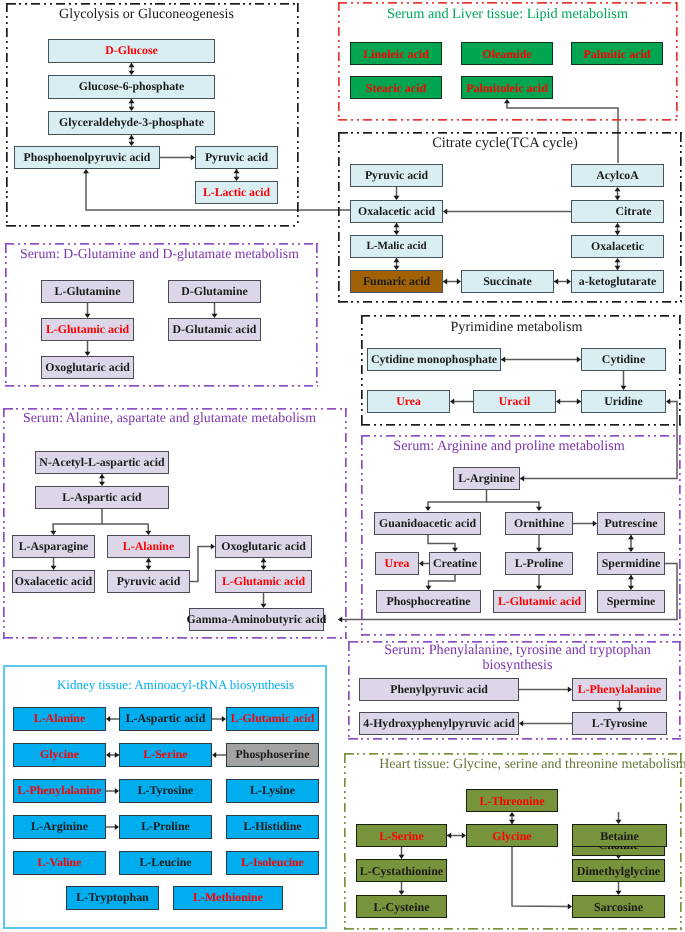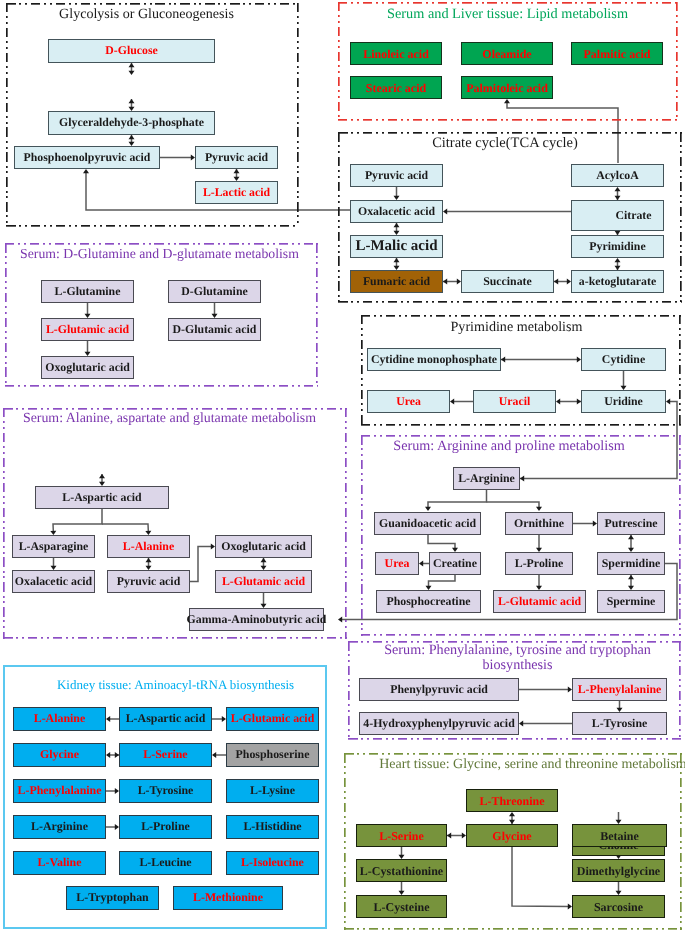--- a/index.html
+++ b/index.html
@@ -279,51 +279,53 @@
         <path d="M119,791 L114.8,794 L114.8,788 Z" fill="#1A1A1A"></path>
       </g>
       <g>
         <path d="M106,827 L115.8,827" fill="none" stroke="#5B5B5B" stroke-width="1.5"></path>
         <path d="M119,827 L114.8,830 L114.8,824 Z" fill="#1A1A1A"></path>
       </g>
     </svg>
 <div class="panel" style="left: 6px; top: 3px; width: 293px; height: 224px; border: none; background-image: repeating-linear-gradient(to right, rgb(26, 26, 26) 0px, rgb(26, 26, 26) 9.5px, transparent 9.5px, transparent 13.3px, rgb(26, 26, 26) 13.3px, rgb(26, 26, 26) 15.3px, transparent 15.3px, transparent 19.1px, rgb(26, 26, 26) 19.1px, rgb(26, 26, 26) 21.1px, transparent 21.1px, transparent 24.9px), repeating-linear-gradient(to right, rgb(26, 26, 26) 0px, rgb(26, 26, 26) 9.5px, transparent 9.5px, transparent 13.3px, rgb(26, 26, 26) 13.3px, rgb(26, 26, 26) 15.3px, transparent 15.3px, transparent 19.1px, rgb(26, 26, 26) 19.1px, rgb(26, 26, 26) 21.1px, transparent 21.1px, transparent 24.9px), repeating-linear-gradient(rgb(26, 26, 26) 0px, rgb(26, 26, 26) 9.5px, transparent 9.5px, transparent 13.3px, rgb(26, 26, 26) 13.3px, rgb(26, 26, 26) 15.3px, transparent 15.3px, transparent 19.1px, rgb(26, 26, 26) 19.1px, rgb(26, 26, 26) 21.1px, transparent 21.1px, transparent 24.9px), repeating-linear-gradient(rgb(26, 26, 26) 0px, rgb(26, 26, 26) 9.5px, transparent 9.5px, transparent 13.3px, rgb(26, 26, 26) 13.3px, rgb(26, 26, 26) 15.3px, transparent 15.3px, transparent 19.1px, rgb(26, 26, 26) 19.1px, rgb(26, 26, 26) 21.1px, transparent 21.1px, transparent 24.9px); background-size: 100% 1.7px, 100% 1.7px, 1.7px 100%, 1.7px 100%; background-position: left top, left bottom, left top, right top; background-repeat: no-repeat;"></div>
     <div class="ptitle" style="left: 6px; top: 7px; width: 281px; color: rgb(26, 26, 26); font-size: 14.05px;">Glycolysis or Gluconeogenesis</div>
     <div class="node" style="left: 48px; top: 39px; width: 167px; height: 24px; background: rgb(217, 238, 243); border: 1.4px solid rgb(68, 84, 90); color: rgb(255, 0, 0); font-size: 11.8px;">D-Glucose</div>
+    <div class="node" style="left: 48px; top: 75px; width: 167px; height: 24px; background: rgb(217, 238, 243); border: 1.4px solid rgb(68, 84, 90); color: rgb(26, 26, 26); font-size: 11.8px;">Glucose-6-phosphate</div>
     <div class="node" style="left: 48px; top: 111px; width: 167px; height: 24px; background: rgb(217, 238, 243); border: 1.4px solid rgb(68, 84, 90); color: rgb(26, 26, 26); font-size: 11.8px;">Glyceraldehyde-3-phosphate</div>
     <div class="node" style="left: 14px; top: 146px; width: 146px; height: 23px; background: rgb(217, 238, 243); border: 1.4px solid rgb(68, 84, 90); color: rgb(26, 26, 26); font-size: 11.8px;">Phosphoenolpyruvic acid</div>
     <div class="node" style="left: 195px; top: 146px; width: 83px; height: 23px; background: rgb(217, 238, 243); border: 1.4px solid rgb(68, 84, 90); color: rgb(26, 26, 26); font-size: 11.8px;">Pyruvic acid</div>
     <div class="node" style="left: 195px; top: 181px; width: 83px; height: 23px; background: rgb(217, 238, 243); border: 1.4px solid rgb(68, 84, 90); color: rgb(255, 0, 0); font-size: 11.8px;">L-Lactic acid</div>
     <div class="panel" style="left: 338px; top: 2px; width: 340px; height: 119px; border: none; background-image: repeating-linear-gradient(to right, rgb(232, 53, 46) 0px, rgb(232, 53, 46) 9.5px, transparent 9.5px, transparent 13.3px, rgb(232, 53, 46) 13.3px, rgb(232, 53, 46) 15.3px, transparent 15.3px, transparent 19.1px, rgb(232, 53, 46) 19.1px, rgb(232, 53, 46) 21.1px, transparent 21.1px, transparent 24.9px), repeating-linear-gradient(to right, rgb(232, 53, 46) 0px, rgb(232, 53, 46) 9.5px, transparent 9.5px, transparent 13.3px, rgb(232, 53, 46) 13.3px, rgb(232, 53, 46) 15.3px, transparent 15.3px, transparent 19.1px, rgb(232, 53, 46) 19.1px, rgb(232, 53, 46) 21.1px, transparent 21.1px, transparent 24.9px), repeating-linear-gradient(rgb(232, 53, 46) 0px, rgb(232, 53, 46) 9.5px, transparent 9.5px, transparent 13.3px, rgb(232, 53, 46) 13.3px, rgb(232, 53, 46) 15.3px, transparent 15.3px, transparent 19.1px, rgb(232, 53, 46) 19.1px, rgb(232, 53, 46) 21.1px, transparent 21.1px, transparent 24.9px), repeating-linear-gradient(rgb(232, 53, 46) 0px, rgb(232, 53, 46) 9.5px, transparent 9.5px, transparent 13.3px, rgb(232, 53, 46) 13.3px, rgb(232, 53, 46) 15.3px, transparent 15.3px, transparent 19.1px, rgb(232, 53, 46) 19.1px, rgb(232, 53, 46) 21.1px, transparent 21.1px, transparent 24.9px); background-size: 100% 1.7px, 100% 1.7px, 1.7px 100%, 1.7px 100%; background-position: left top, left bottom, left top, right top; background-repeat: no-repeat;"></div>
     <div class="ptitle" style="left: 338px; top: 7px; width: 339px; color: rgb(0, 166, 90); font-size: 14.3px;">Serum and Liver tissue: Lipid metabolism</div>
     <div class="node" style="left: 350px; top: 42px; width: 92px; height: 23px; background: rgb(0, 165, 81); border: 1.4px solid rgb(20, 51, 28); color: rgb(255, 0, 0); font-size: 12px;">Linoleic acid</div>
     <div class="node" style="left: 461px; top: 42px; width: 92px; height: 23px; background: rgb(0, 165, 81); border: 1.4px solid rgb(20, 51, 28); color: rgb(255, 0, 0); font-size: 12px;">Oleamide</div>
     <div class="node" style="left: 571px; top: 42px; width: 92px; height: 23px; background: rgb(0, 165, 81); border: 1.4px solid rgb(20, 51, 28); color: rgb(255, 0, 0); font-size: 12px;">Palmitic acid</div>
     <div class="node" style="left: 350px; top: 76px; width: 92px; height: 23px; background: rgb(0, 165, 81); border: 1.4px solid rgb(20, 51, 28); color: rgb(255, 0, 0); font-size: 12px;">Stearic acid</div>
     <div class="node" style="left: 461px; top: 76px; width: 92px; height: 23px; background: rgb(0, 165, 81); border: 1.4px solid rgb(20, 51, 28); color: rgb(255, 0, 0); font-size: 12px;">Palmitoleic acid</div>
     <div class="panel" style="left: 338px; top: 132px; width: 344px; height: 171px; border: none; background-image: repeating-linear-gradient(to right, rgb(26, 26, 26) 0px, rgb(26, 26, 26) 9.5px, transparent 9.5px, transparent 13.3px, rgb(26, 26, 26) 13.3px, rgb(26, 26, 26) 15.3px, transparent 15.3px, transparent 19.1px, rgb(26, 26, 26) 19.1px, rgb(26, 26, 26) 21.1px, transparent 21.1px, transparent 24.9px), repeating-linear-gradient(to right, rgb(26, 26, 26) 0px, rgb(26, 26, 26) 9.5px, transparent 9.5px, transparent 13.3px, rgb(26, 26, 26) 13.3px, rgb(26, 26, 26) 15.3px, transparent 15.3px, transparent 19.1px, rgb(26, 26, 26) 19.1px, rgb(26, 26, 26) 21.1px, transparent 21.1px, transparent 24.9px), repeating-linear-gradient(rgb(26, 26, 26) 0px, rgb(26, 26, 26) 9.5px, transparent 9.5px, transparent 13.3px, rgb(26, 26, 26) 13.3px, rgb(26, 26, 26) 15.3px, transparent 15.3px, transparent 19.1px, rgb(26, 26, 26) 19.1px, rgb(26, 26, 26) 21.1px, transparent 21.1px, transparent 24.9px), repeating-linear-gradient(rgb(26, 26, 26) 0px, rgb(26, 26, 26) 9.5px, transparent 9.5px, transparent 13.3px, rgb(26, 26, 26) 13.3px, rgb(26, 26, 26) 15.3px, transparent 15.3px, transparent 19.1px, rgb(26, 26, 26) 19.1px, rgb(26, 26, 26) 21.1px, transparent 21.1px, transparent 24.9px); background-size: 100% 1.7px, 100% 1.7px, 1.7px 100%, 1.7px 100%; background-position: left top, left bottom, left top, right top; background-repeat: no-repeat;"></div>
     <div class="ptitle" style="left: 338px; top: 136px; width: 334px; color: rgb(26, 26, 26); font-size: 14.5px;">Citrate cycle(TCA cycle)</div>
     <div class="node" style="left: 350px; top: 164px; width: 93px; height: 23px; background: rgb(217, 238, 243); border: 1.4px solid rgb(68, 84, 90); color: rgb(26, 26, 26); font-size: 11.8px;">Pyruvic acid</div>
     <div class="node" style="left: 350px; top: 200px; width: 93px; height: 23px; background: rgb(217, 238, 243); border: 1.4px solid rgb(68, 84, 90); color: rgb(26, 26, 26); font-size: 11.8px;">Oxalacetic acid</div>
-    <div class="node" style="left: 350px; top: 235px; width: 93px; height: 23px; background: rgb(217, 238, 243); border: 1.4px solid rgb(68, 84, 90); color: rgb(26, 26, 26); font-size: 15px; text-align: right;">L-Malic acid</div>
+    <div class="node" style="left: 350px; top: 235px; width: 93px; height: 23px; background: rgb(217, 238, 243); border: 1.4px solid rgb(68, 84, 90); color: rgb(26, 26, 26); font-size: 11px; text-align: right;">L-Malic acid</div>
     <div class="node" style="left: 350px; top: 270px; width: 93px; height: 23px; background: #a16207; border: 1.4px solid rgb(68, 84, 90); color: rgb(26, 26, 26); font-size: 11.8px;">Fumaric acid</div>
     <div class="node" style="left: 461px; top: 270px; width: 93px; height: 23px; background: rgb(217, 238, 243); border: 1.4px solid rgb(68, 84, 90); color: rgb(26, 26, 26); font-size: 11.8px;">Succinate</div>
     <div class="node" style="left: 571px; top: 164px; width: 93px; height: 23px; background: rgb(217, 238, 243); border: 1.4px solid rgb(68, 84, 90); color: rgb(26, 26, 26); font-size: 11.8px;">AcylcoA</div>
-    <div class="node" style="left: 571px; top: 200px; width: 93px; height: 31px; background: rgb(217, 238, 243); border: 1.4px solid rgb(68, 84, 90); color: rgb(26, 26, 26); font-size: 11.8px; padding-left: 32px;">Citrate</div>
-    <div class="node" style="left: 571px; top: 235px; width: 93px; height: 23px; background: rgb(217, 238, 243); border: 1.4px solid rgb(68, 84, 90); color: rgb(26, 26, 26); font-size: 11.8px;">Pyrimidine</div>
+    <div class="node" style="left: 571px; top: 200px; width: 93px; height: 23px; background: rgb(217, 238, 243); border: 1.4px solid rgb(68, 84, 90); color: rgb(26, 26, 26); font-size: 11.8px; padding-left: 32px;">Citrate</div>
+    <div class="node" style="left: 571px; top: 235px; width: 93px; height: 23px; background: rgb(217, 238, 243); border: 1.4px solid rgb(68, 84, 90); color: rgb(26, 26, 26); font-size: 11.8px;">Oxalacetic</div>
     <div class="node" style="left: 571px; top: 270px; width: 93px; height: 23px; background: rgb(217, 238, 243); border: 1.4px solid rgb(68, 84, 90); color: rgb(26, 26, 26); font-size: 11.8px;">a-ketoglutarate</div>
     <div class="panel" style="left: 5px; top: 243px; width: 313px; height: 144px; border: none; background-image: repeating-linear-gradient(to right, rgb(140, 78, 196) 0px, rgb(140, 78, 196) 9.5px, transparent 9.5px, transparent 13.3px, rgb(140, 78, 196) 13.3px, rgb(140, 78, 196) 15.3px, transparent 15.3px, transparent 19.1px, rgb(140, 78, 196) 19.1px, rgb(140, 78, 196) 21.1px, transparent 21.1px, transparent 24.9px), repeating-linear-gradient(to right, rgb(140, 78, 196) 0px, rgb(140, 78, 196) 9.5px, transparent 9.5px, transparent 13.3px, rgb(140, 78, 196) 13.3px, rgb(140, 78, 196) 15.3px, transparent 15.3px, transparent 19.1px, rgb(140, 78, 196) 19.1px, rgb(140, 78, 196) 21.1px, transparent 21.1px, transparent 24.9px), repeating-linear-gradient(rgb(140, 78, 196) 0px, rgb(140, 78, 196) 9.5px, transparent 9.5px, transparent 13.3px, rgb(140, 78, 196) 13.3px, rgb(140, 78, 196) 15.3px, transparent 15.3px, transparent 19.1px, rgb(140, 78, 196) 19.1px, rgb(140, 78, 196) 21.1px, transparent 21.1px, transparent 24.9px), repeating-linear-gradient(rgb(140, 78, 196) 0px, rgb(140, 78, 196) 9.5px, transparent 9.5px, transparent 13.3px, rgb(140, 78, 196) 13.3px, rgb(140, 78, 196) 15.3px, transparent 15.3px, transparent 19.1px, rgb(140, 78, 196) 19.1px, rgb(140, 78, 196) 21.1px, transparent 21.1px, transparent 24.9px); background-size: 100% 1.7px, 100% 1.7px, 1.7px 100%, 1.7px 100%; background-position: left top, left bottom, left top, right top; background-repeat: no-repeat;"></div>
     <div class="ptitle" style="left: 5px; top: 247px; width: 309px; color: rgb(122, 53, 174); font-size: 13.75px;">Serum: D-Glutamine and D-glutamate metabolism</div>
     <div class="node" style="left: 41px; top: 280px; width: 93px; height: 23px; background: rgb(220, 214, 232); border: 1.4px solid rgb(74, 74, 82); color: rgb(26, 26, 26); font-size: 11.85px;">L-Glutamine</div>
     <div class="node" style="left: 41px; top: 318px; width: 93px; height: 23px; background: rgb(220, 214, 232); border: 1.4px solid rgb(74, 74, 82); color: rgb(255, 0, 0); font-size: 11.85px;">L-Glutamic acid</div>
     <div class="node" style="left: 41px; top: 356px; width: 93px; height: 23px; background: rgb(220, 214, 232); border: 1.4px solid rgb(74, 74, 82); color: rgb(26, 26, 26); font-size: 11.85px;">Oxoglutaric acid</div>
     <div class="node" style="left: 168px; top: 280px; width: 93px; height: 23px; background: rgb(220, 214, 232); border: 1.4px solid rgb(74, 74, 82); color: rgb(26, 26, 26); font-size: 11.85px;">D-Glutamine</div>
     <div class="node" style="left: 168px; top: 318px; width: 93px; height: 23px; background: rgb(220, 214, 232); border: 1.4px solid rgb(74, 74, 82); color: rgb(26, 26, 26); font-size: 11.85px;">D-Glutamic acid</div>
     <div class="panel" style="left: 3px; top: 408px; width: 344px; height: 231px; border: none; background-image: repeating-linear-gradient(to right, rgb(140, 78, 196) 0px, rgb(140, 78, 196) 9.5px, transparent 9.5px, transparent 13.3px, rgb(140, 78, 196) 13.3px, rgb(140, 78, 196) 15.3px, transparent 15.3px, transparent 19.1px, rgb(140, 78, 196) 19.1px, rgb(140, 78, 196) 21.1px, transparent 21.1px, transparent 24.9px), repeating-linear-gradient(to right, rgb(140, 78, 196) 0px, rgb(140, 78, 196) 9.5px, transparent 9.5px, transparent 13.3px, rgb(140, 78, 196) 13.3px, rgb(140, 78, 196) 15.3px, transparent 15.3px, transparent 19.1px, rgb(140, 78, 196) 19.1px, rgb(140, 78, 196) 21.1px, transparent 21.1px, transparent 24.9px), repeating-linear-gradient(rgb(140, 78, 196) 0px, rgb(140, 78, 196) 9.5px, transparent 9.5px, transparent 13.3px, rgb(140, 78, 196) 13.3px, rgb(140, 78, 196) 15.3px, transparent 15.3px, transparent 19.1px, rgb(140, 78, 196) 19.1px, rgb(140, 78, 196) 21.1px, transparent 21.1px, transparent 24.9px), repeating-linear-gradient(rgb(140, 78, 196) 0px, rgb(140, 78, 196) 9.5px, transparent 9.5px, transparent 13.3px, rgb(140, 78, 196) 13.3px, rgb(140, 78, 196) 15.3px, transparent 15.3px, transparent 19.1px, rgb(140, 78, 196) 19.1px, rgb(140, 78, 196) 21.1px, transparent 21.1px, transparent 24.9px); background-size: 100% 1.7px, 100% 1.7px, 1.7px 100%, 1.7px 100%; background-position: left top, left bottom, left top, right top; background-repeat: no-repeat;"></div>
     <div class="ptitle" style="left: 3px; top: 411px; width: 333px; color: rgb(122, 53, 174); font-size: 13.9px;">Serum: Alanine, aspartate and glutamate metabolism</div>
+    <div class="node" style="left: 35px; top: 451px; width: 134px; height: 23px; background: rgb(220, 214, 232); border: 1.4px solid rgb(74, 74, 82); color: rgb(26, 26, 26); font-size: 11.85px;">N-Acetyl-L-aspartic acid</div>
     <div class="node" style="left: 35px; top: 486px; width: 134px; height: 23px; background: rgb(220, 214, 232); border: 1.4px solid rgb(74, 74, 82); color: rgb(26, 26, 26); font-size: 11.85px;">L-Aspartic acid</div>
     <div class="node" style="left: 12px; top: 535px; width: 83px; height: 23px; background: rgb(220, 214, 232); border: 1.4px solid rgb(74, 74, 82); color: rgb(26, 26, 26); font-size: 11.85px;">L-Asparagine</div>
     <div class="node" style="left: 107px; top: 535px; width: 83px; height: 23px; background: rgb(220, 214, 232); border: 1.4px solid rgb(74, 74, 82); color: rgb(255, 0, 0); font-size: 11.85px;">L-Alanine</div>
     <div class="node" style="left: 215px; top: 535px; width: 97px; height: 23px; background: rgb(220, 214, 232); border: 1.4px solid rgb(74, 74, 82); color: rgb(26, 26, 26); font-size: 11.85px;">Oxoglutaric acid</div>
     <div class="node" style="left: 12px; top: 570px; width: 83px; height: 23px; background: rgb(220, 214, 232); border: 1.4px solid rgb(74, 74, 82); color: rgb(26, 26, 26); font-size: 11.85px;">Oxalacetic acid</div>
     <div class="node" style="left: 107px; top: 570px; width: 83px; height: 23px; background: rgb(220, 214, 232); border: 1.4px solid rgb(74, 74, 82); color: rgb(26, 26, 26); font-size: 11.85px;">Pyruvic acid</div>
     <div class="node" style="left: 215px; top: 570px; width: 97px; height: 23px; background: rgb(220, 214, 232); border: 1.4px solid rgb(74, 74, 82); color: rgb(255, 0, 0); font-size: 11.85px;">L-Glutamic acid</div>
     <div class="node" style="left: 189px; top: 608px; width: 135px; height: 23px; background: rgb(220, 214, 232); border: 1.4px solid rgb(74, 74, 82); color: rgb(26, 26, 26); font-size: 11.85px;">Gamma-Aminobutyric acid</div>
     <div class="panel" style="left: 361px; top: 315px; width: 320px; height: 111px; border: none; background-image: repeating-linear-gradient(to right, rgb(26, 26, 26) 0px, rgb(26, 26, 26) 9.5px, transparent 9.5px, transparent 13.3px, rgb(26, 26, 26) 13.3px, rgb(26, 26, 26) 15.3px, transparent 15.3px, transparent 19.1px, rgb(26, 26, 26) 19.1px, rgb(26, 26, 26) 21.1px, transparent 21.1px, transparent 24.9px), repeating-linear-gradient(to right, rgb(26, 26, 26) 0px, rgb(26, 26, 26) 9.5px, transparent 9.5px, transparent 13.3px, rgb(26, 26, 26) 13.3px, rgb(26, 26, 26) 15.3px, transparent 15.3px, transparent 19.1px, rgb(26, 26, 26) 19.1px, rgb(26, 26, 26) 21.1px, transparent 21.1px, transparent 24.9px), repeating-linear-gradient(rgb(26, 26, 26) 0px, rgb(26, 26, 26) 9.5px, transparent 9.5px, transparent 13.3px, rgb(26, 26, 26) 13.3px, rgb(26, 26, 26) 15.3px, transparent 15.3px, transparent 19.1px, rgb(26, 26, 26) 19.1px, rgb(26, 26, 26) 21.1px, transparent 21.1px, transparent 24.9px), repeating-linear-gradient(rgb(26, 26, 26) 0px, rgb(26, 26, 26) 9.5px, transparent 9.5px, transparent 13.3px, rgb(26, 26, 26) 13.3px, rgb(26, 26, 26) 15.3px, transparent 15.3px, transparent 19.1px, rgb(26, 26, 26) 19.1px, rgb(26, 26, 26) 21.1px, transparent 21.1px, transparent 24.9px); background-size: 100% 1.7px, 100% 1.7px, 1.7px 100%, 1.7px 100%; background-position: left top, left bottom, left top, right top; background-repeat: no-repeat;"></div>
     <div class="ptitle" style="left: 361px; top: 320px; width: 311px; color: rgb(26, 26, 26); font-size: 14.1px;">Pyrimidine metabolism</div>

